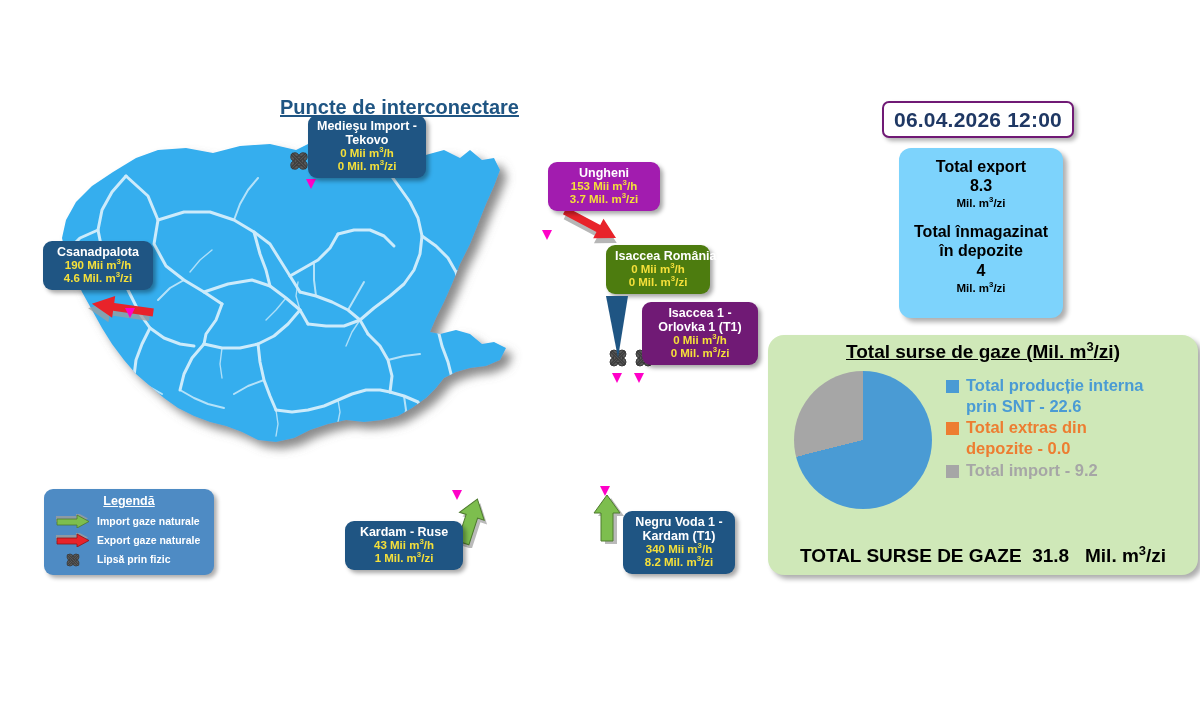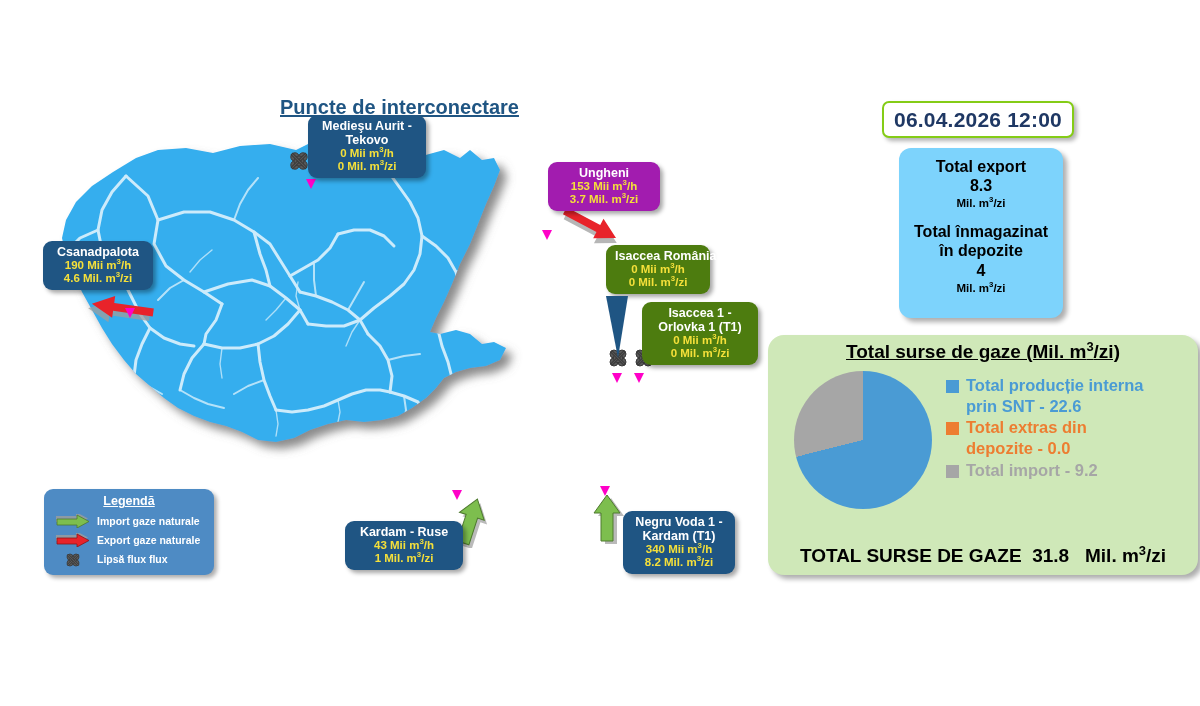--- a/index.html
+++ b/index.html
@@ -56,21 +56,21 @@
     text-decoration:underline;margin-bottom:4px;
   }
   #legend .lrow{display:flex;align-items:center;gap:7px;margin:2px 0 2px 6px;height:17px;}
   #legend .lrow .ltext{color:#ffffff;font-weight:bold;font-size:10.5px;white-space:nowrap;}
   .arrow-ico{width:34px;height:14px;flex:0 0 34px;}
   .star-ico{width:34px;height:16px;flex:0 0 34px;display:flex;justify-content:center;}
 
   
   #timestamp{
     position:absolute;left:874px;top:101px;width:192px;height:37px;
-    background:#ffffff;border:2px solid #84cc16;border-radius:7px;
+    background:#ffffff;border:2px solid #701a75;border-radius:7px;
     box-shadow:3px 3px 4px rgba(0,0,0,.30);
     display:flex;align-items:center;justify-content:center;
     color:#1F3864;font-weight:bold;font-size:21px;letter-spacing:.2px;
     box-sizing:border-box;
   }
 
   
   #totals-card{
     position:absolute;left:891px;top:148px;width:164px;height:170px;
     background:#F8B882;border-radius:12px;
@@ -282,21 +282,21 @@
     <g>
       <polygon points="17,2 30,20 23,20 23,48 11,48 11,20 4,20" fill="#9D9D9D" opacity="0.7" transform="translate(4,3)"></polygon>
       <polygon points="17,2 30,20 23,20 23,48 11,48 11,20 4,20" fill="#7DBE4E" stroke="#4E7A2E" stroke-width="1"></polygon>
     </g>
   </svg>
   <svg style="position:absolute;left:590px;top:484px;" width="14" height="14">
     <polygon points="2,2 12,2 7,12" fill="#FF00C8"></polygon>
   </svg>
 
   <div class="callout" id="co-mediesu" style="left: 300px; top: 115px; width: 118px; background: rgb(31, 85, 131);">
-    <span class="cname">Medieşu Aurit -</span>
+    <span class="cname">Medieşu Import -</span>
     <span class="cname">Tekovo</span>
     <span class="cval" style="color: rgb(245, 224, 58);">0 Mii  m<sup>3</sup>/h</span>
     <span class="cval" style="color: rgb(245, 224, 58);">0 Mil. m<sup>3</sup>/zi</span>
   </div>
 
   <div class="callout" id="co-ungheni" style="left: 540px; top: 162px; width: 112px; background: #a21caf;">
     <span class="cname">Ungheni</span>
     <span class="cval" style="color: rgb(245, 224, 58);">153 Mii  m<sup>3</sup>/h</span>
     <span class="cval" style="color: rgb(245, 224, 58);">3.7 Mil. m<sup>3</sup>/zi</span>
   </div>
@@ -309,21 +309,21 @@
 
   <div class="callout" id="co-isaccea-ro" style="left: 598px; top: 245px; width: 104px; background: #4d7c0f;">
     <span class="cname">Isaccea România</span>
     <span class="cval" style="color: rgb(245, 224, 58);">0 Mii  m<sup>3</sup>/h</span>
     <span class="cval" style="color: rgb(245, 224, 58);">0 Mil. m<sup>3</sup>/zi</span>
   </div>
   <svg style="position:absolute;left:596px;top:296px;" width="48" height="66">
     <polygon points="2,0 24,0 14,62" fill="#1F5583"></polygon>
   </svg>
 
-  <div class="callout" id="co-isaccea-orlovka" style="left: 634px; top: 302px; width: 116px; background: #4d7c0f;">
+  <div class="callout" id="co-isaccea-orlovka" style="left: 634px; top: 302px; width: 116px; background: #701a75;">
     <span class="cname">Isaccea 1 -</span>
     <span class="cname">Orlovka 1 (T1)</span>
     <span class="cval" style="color: rgb(245, 224, 58);">0 Mii  m<sup>3</sup>/h</span>
     <span class="cval" style="color: rgb(245, 224, 58);">0 Mil. m<sup>3</sup>/zi</span>
   </div>
 
   <div class="callout" id="co-giurgiu" style="left: 337px; top: 521px; width: 118px; background: rgb(31, 85, 131);">
     <span class="cname">Kardam - Ruse</span>
     <span class="cval" style="color: rgb(245, 224, 58);">43 Mii  m<sup>3</sup>/h</span>
     <span class="cval" style="color: rgb(245, 224, 58);">1 Mil. m<sup>3</sup>/zi</span>
@@ -366,21 +366,21 @@
             <circle cx="6" cy="6" r="3"></circle>
               <circle cx="12" cy="6" r="3"></circle>
             <circle cx="6" cy="12" r="3"></circle>
               <circle cx="12" cy="12" r="3"></circle>
             <circle cx="9" cy="9" r="3.4"></circle>
             <rect x="8.2" y="1.5" width="1.6" height="15" transform="rotate(45 9 9)"></rect>
             <rect x="8.2" y="1.5" width="1.6" height="15" transform="rotate(-45 9 9)"></rect>
           </g>
         </svg>
       </span>
-      <span class="ltext">Lipsă flux flux</span>
+      <span class="ltext">Lipsă prin fizic</span>
     </div>
   </div>
 
   <div id="timestamp" style="color: rgb(31, 56, 100);">06.04.2026 12:00</div>
 
   <div id="totals-card" style="background: #7dd3fc;">
     <div class="big">Total export</div>
     <div class="num">8.3</div>
     <div class="unit">Mil. m<sup>3</sup>/zi</div>
     <div class="gap"></div>

